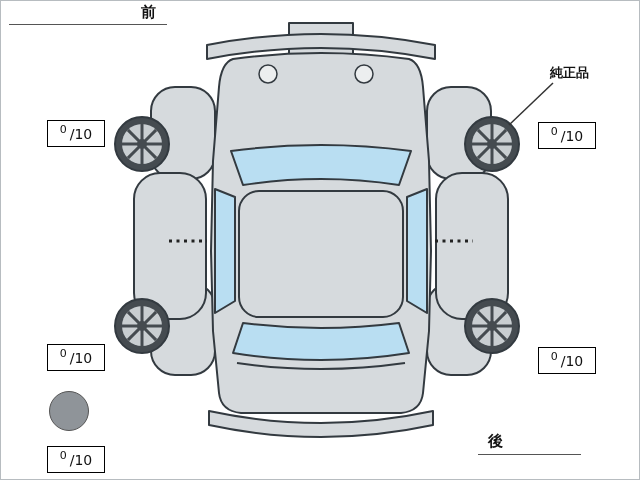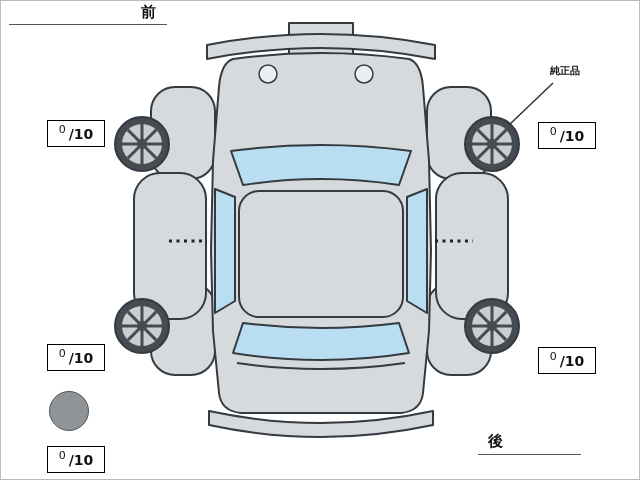--- a/index.html
+++ b/index.html
@@ -19,26 +19,26 @@
   .spokes line{stroke:var(--wheel-dark,#454b50);stroke-width:3;}
   .hub{fill:var(--wheel-dark,#454b50);}
   .dotted{stroke:#222;stroke-width:3;stroke-dasharray:3 4.5;}
   .pointer{stroke:#333;stroke-width:1.5;}
   
   .score-box{
     position:absolute;width:58px;height:27px;background:#fff;border:1.5px solid #000;
     box-sizing:border-box;display:flex;align-items:center;justify-content:center;
   }
   .score-num{font-size:11px;line-height:1;transform:translateY(-4px);margin-right:3px;}
-  .score-den{font-size:14px;font-weight:700;line-height:1;}
+  .score-den{font-size:14px;font-weight:400;line-height:1;}
   
   .edge-label{position:absolute;font-size:15px;font-weight:700;letter-spacing:1px;}
   .front-label{left:8px;top:2px;width:148px;text-align:right;padding:0 10px 2px 0;border-bottom:1.5px solid #555;}
   .rear-label{left:477px;top:431px;width:93px;text-align:left;padding:0 0 3px 10px;border-bottom:1.5px solid #555;}
-  .genuine-label{position:absolute;left:549px;top:63px;font-size:10px;font-weight:700;}
+  .genuine-label{position:absolute;left:549px;top:63px;font-size:13px;font-weight:700;}
   
   .spare-circle{
     position:absolute;left:48px;top:390px;width:40px;height:40px;border-radius:50%;
     background:var(--spare-fill,#8f9499);border:1.5px solid #555;box-sizing:border-box;
   }
 </style>
 </head>
 <body>
 
 <div id="stage">

